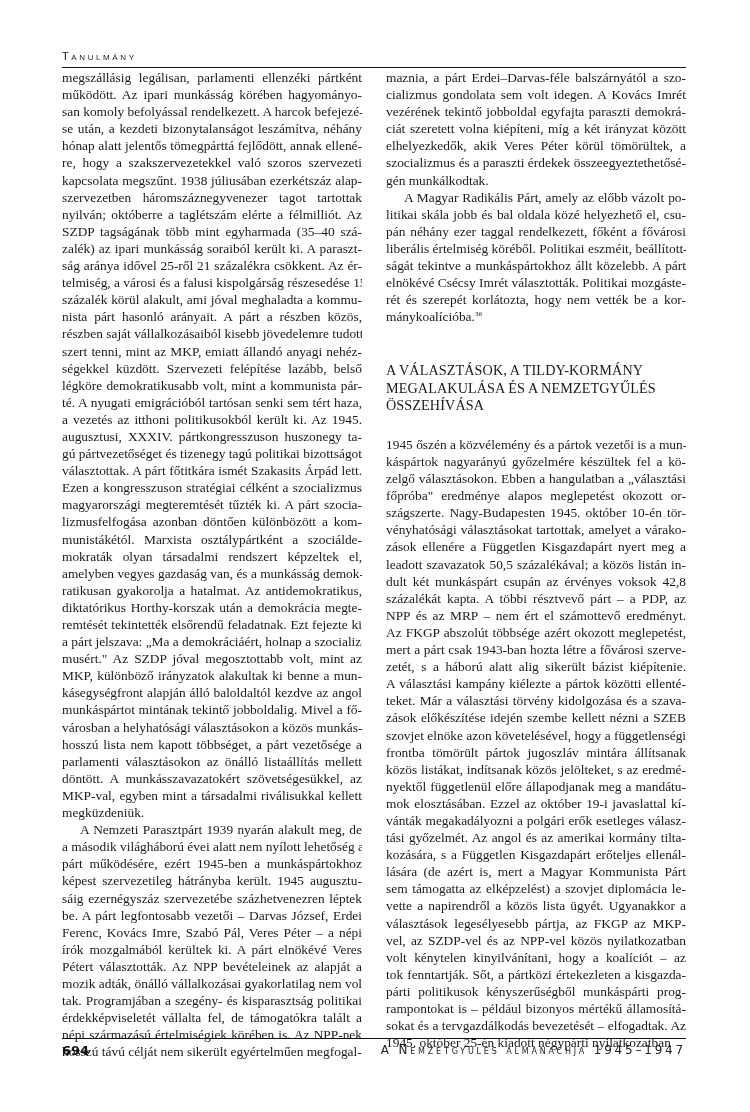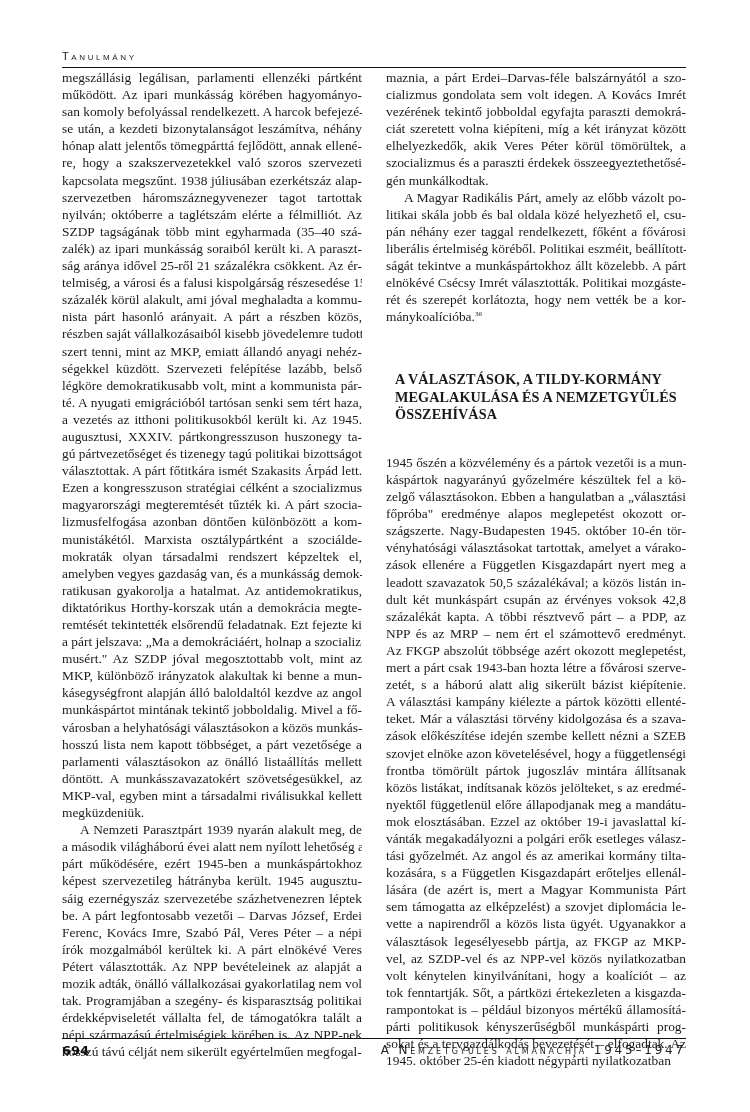--- a/index.html
+++ b/index.html
@@ -19,21 +19,21 @@
     line-height: 17.1px; text-align: justify; hyphens: manual;
   }
   .col.left { left: 0; }
   .col.right { left: 324px; }
   .col p { margin: 0; }
   .col .line { display: block; text-align: justify; text-align-last: justify; white-space: nowrap; height: 17.1px; overflow: hidden; }
   .col .line.last { text-align-last: left; }
   .col .line.ind { padding-left: 18px; }
   .heading {
     font-family: "Liberation Serif", "DejaVu Serif", serif; font-size: 14.2px; line-height: 17.5px;
-    font-weight: bold; margin: 9px; letter-spacing: 0.1px;
+    font-weight: normal; margin: 0; letter-spacing: 0.1px;
   }
   .heading .line { text-align: left; text-align-last: left; height: 17.5px; }
   .sup { font-size: 7px; vertical-align: super; line-height: 0; }
   .folio {
     position: absolute; top: 1043px; left: 0;
     font-family: "DejaVu Sans", sans-serif; font-weight: bold; font-size: 13px; color: #111;
   }
   .book-title {
     position: absolute; top: 1043px; right: 0;
     font-family: "DejaVu Sans", sans-serif; font-size: 12px; letter-spacing: 2.8px; color: #222;
@@ -164,22 +164,22 @@
         <span class="line">vánták megakadályozni a polgári erők esetleges válasz-</span>
         <span class="line">tási győzelmét. Az angol és az amerikai kormány tilta-</span>
         <span class="line">kozására, s a Független Kisgazdapárt erőteljes ellenál-</span>
         <span class="line">lására (de azért is, mert a Magyar Kommunista Párt</span>
         <span class="line">sem támogatta az elképzelést) a szovjet diplomácia le-</span>
         <span class="line">vette a napirendről a közös lista ügyét. Ugyanakkor a</span>
         <span class="line">választások legesélyesebb pártja, az FKGP az MKP-</span>
         <span class="line">vel, az SZDP-vel és az NPP-vel közös nyilatkozatban</span>
         <span class="line">volt kénytelen kinyilvánítani, hogy a koalíciót – az</span>
         <span class="line">tok fenntartják. Sőt, a pártközi értekezleten a kisgazda-</span>
+        <span class="line">párti politikusok kényszerűségből munkáspárti prog-</span>
         <span class="line">rampontokat is – például bizonyos mértékű államosítá-</span>
-        <span class="line">párti politikusok kényszerűségből munkáspárti prog-</span>
         <span class="line">sokat és a tervgazdálkodás bevezetését – elfogadtak. Az</span>
         <span class="line last">1945. október 25-én kiadott négypárti nyilatkozatban</span>
       </p>
     </div>
 
   <div class="rule bottom"></div>
   <div class="folio">694</div>
   <div class="book-title">A Nemzetgyűlés almanachja 1945–1947</div>
 </div>
 

